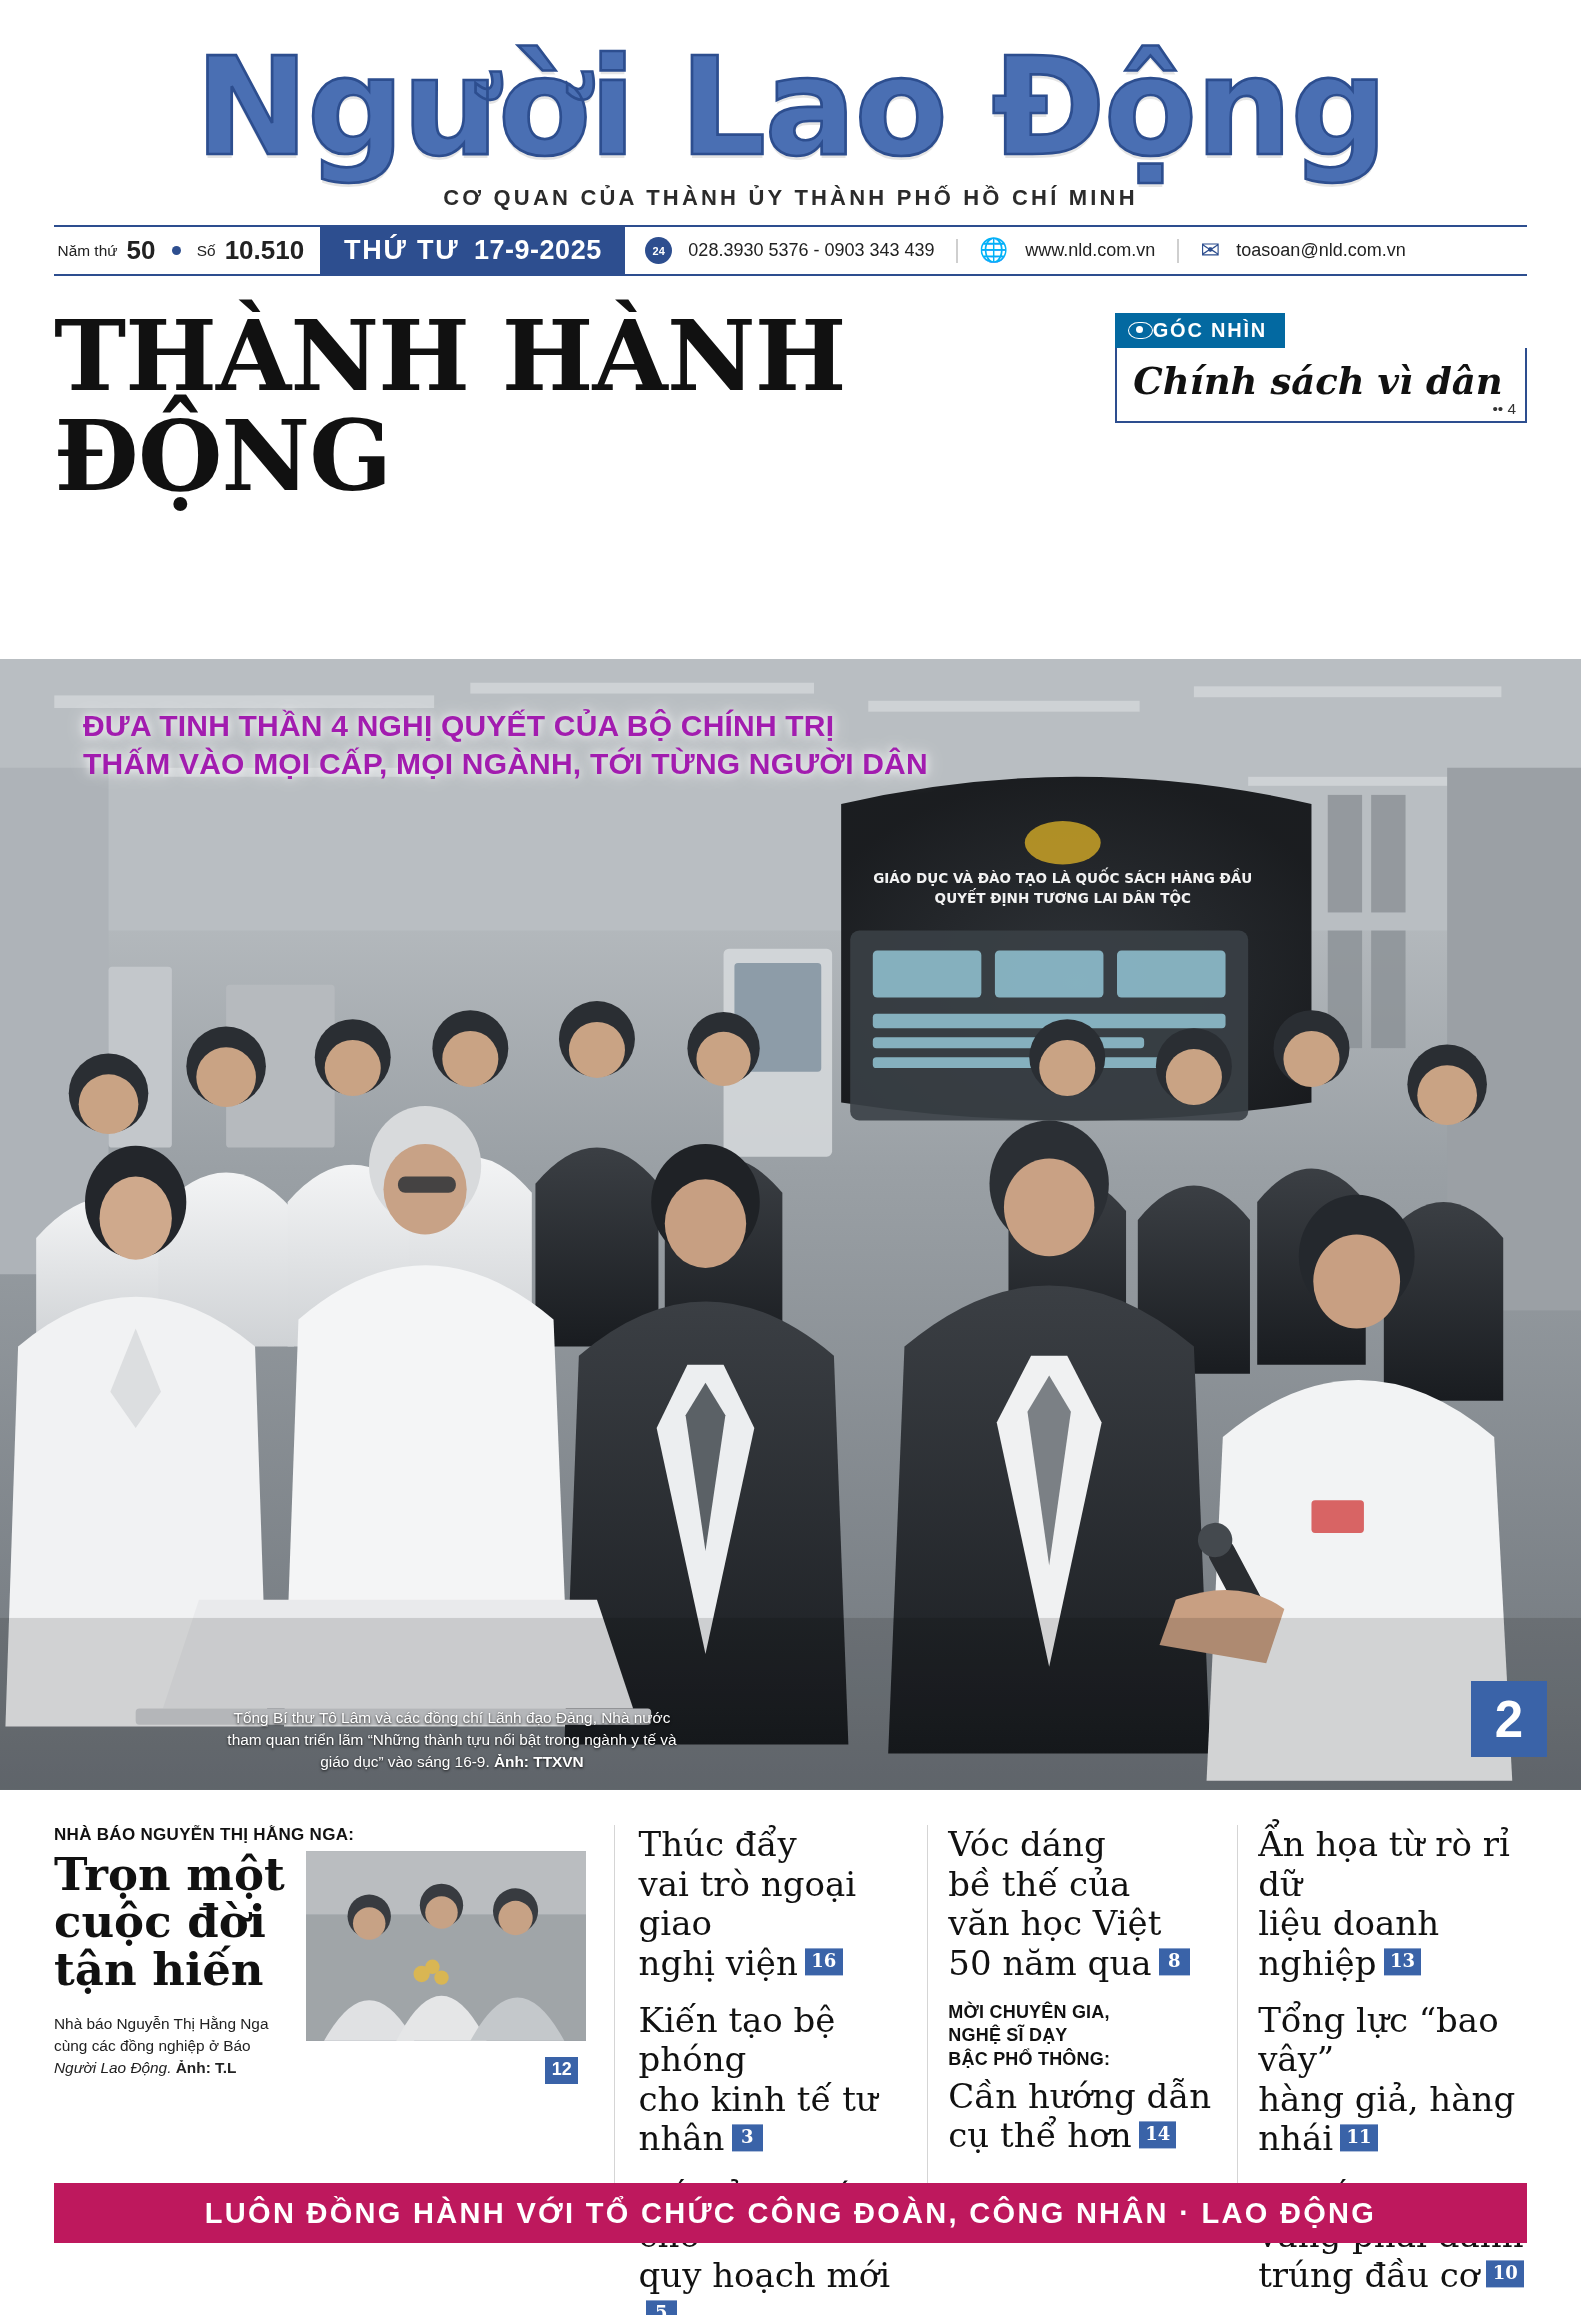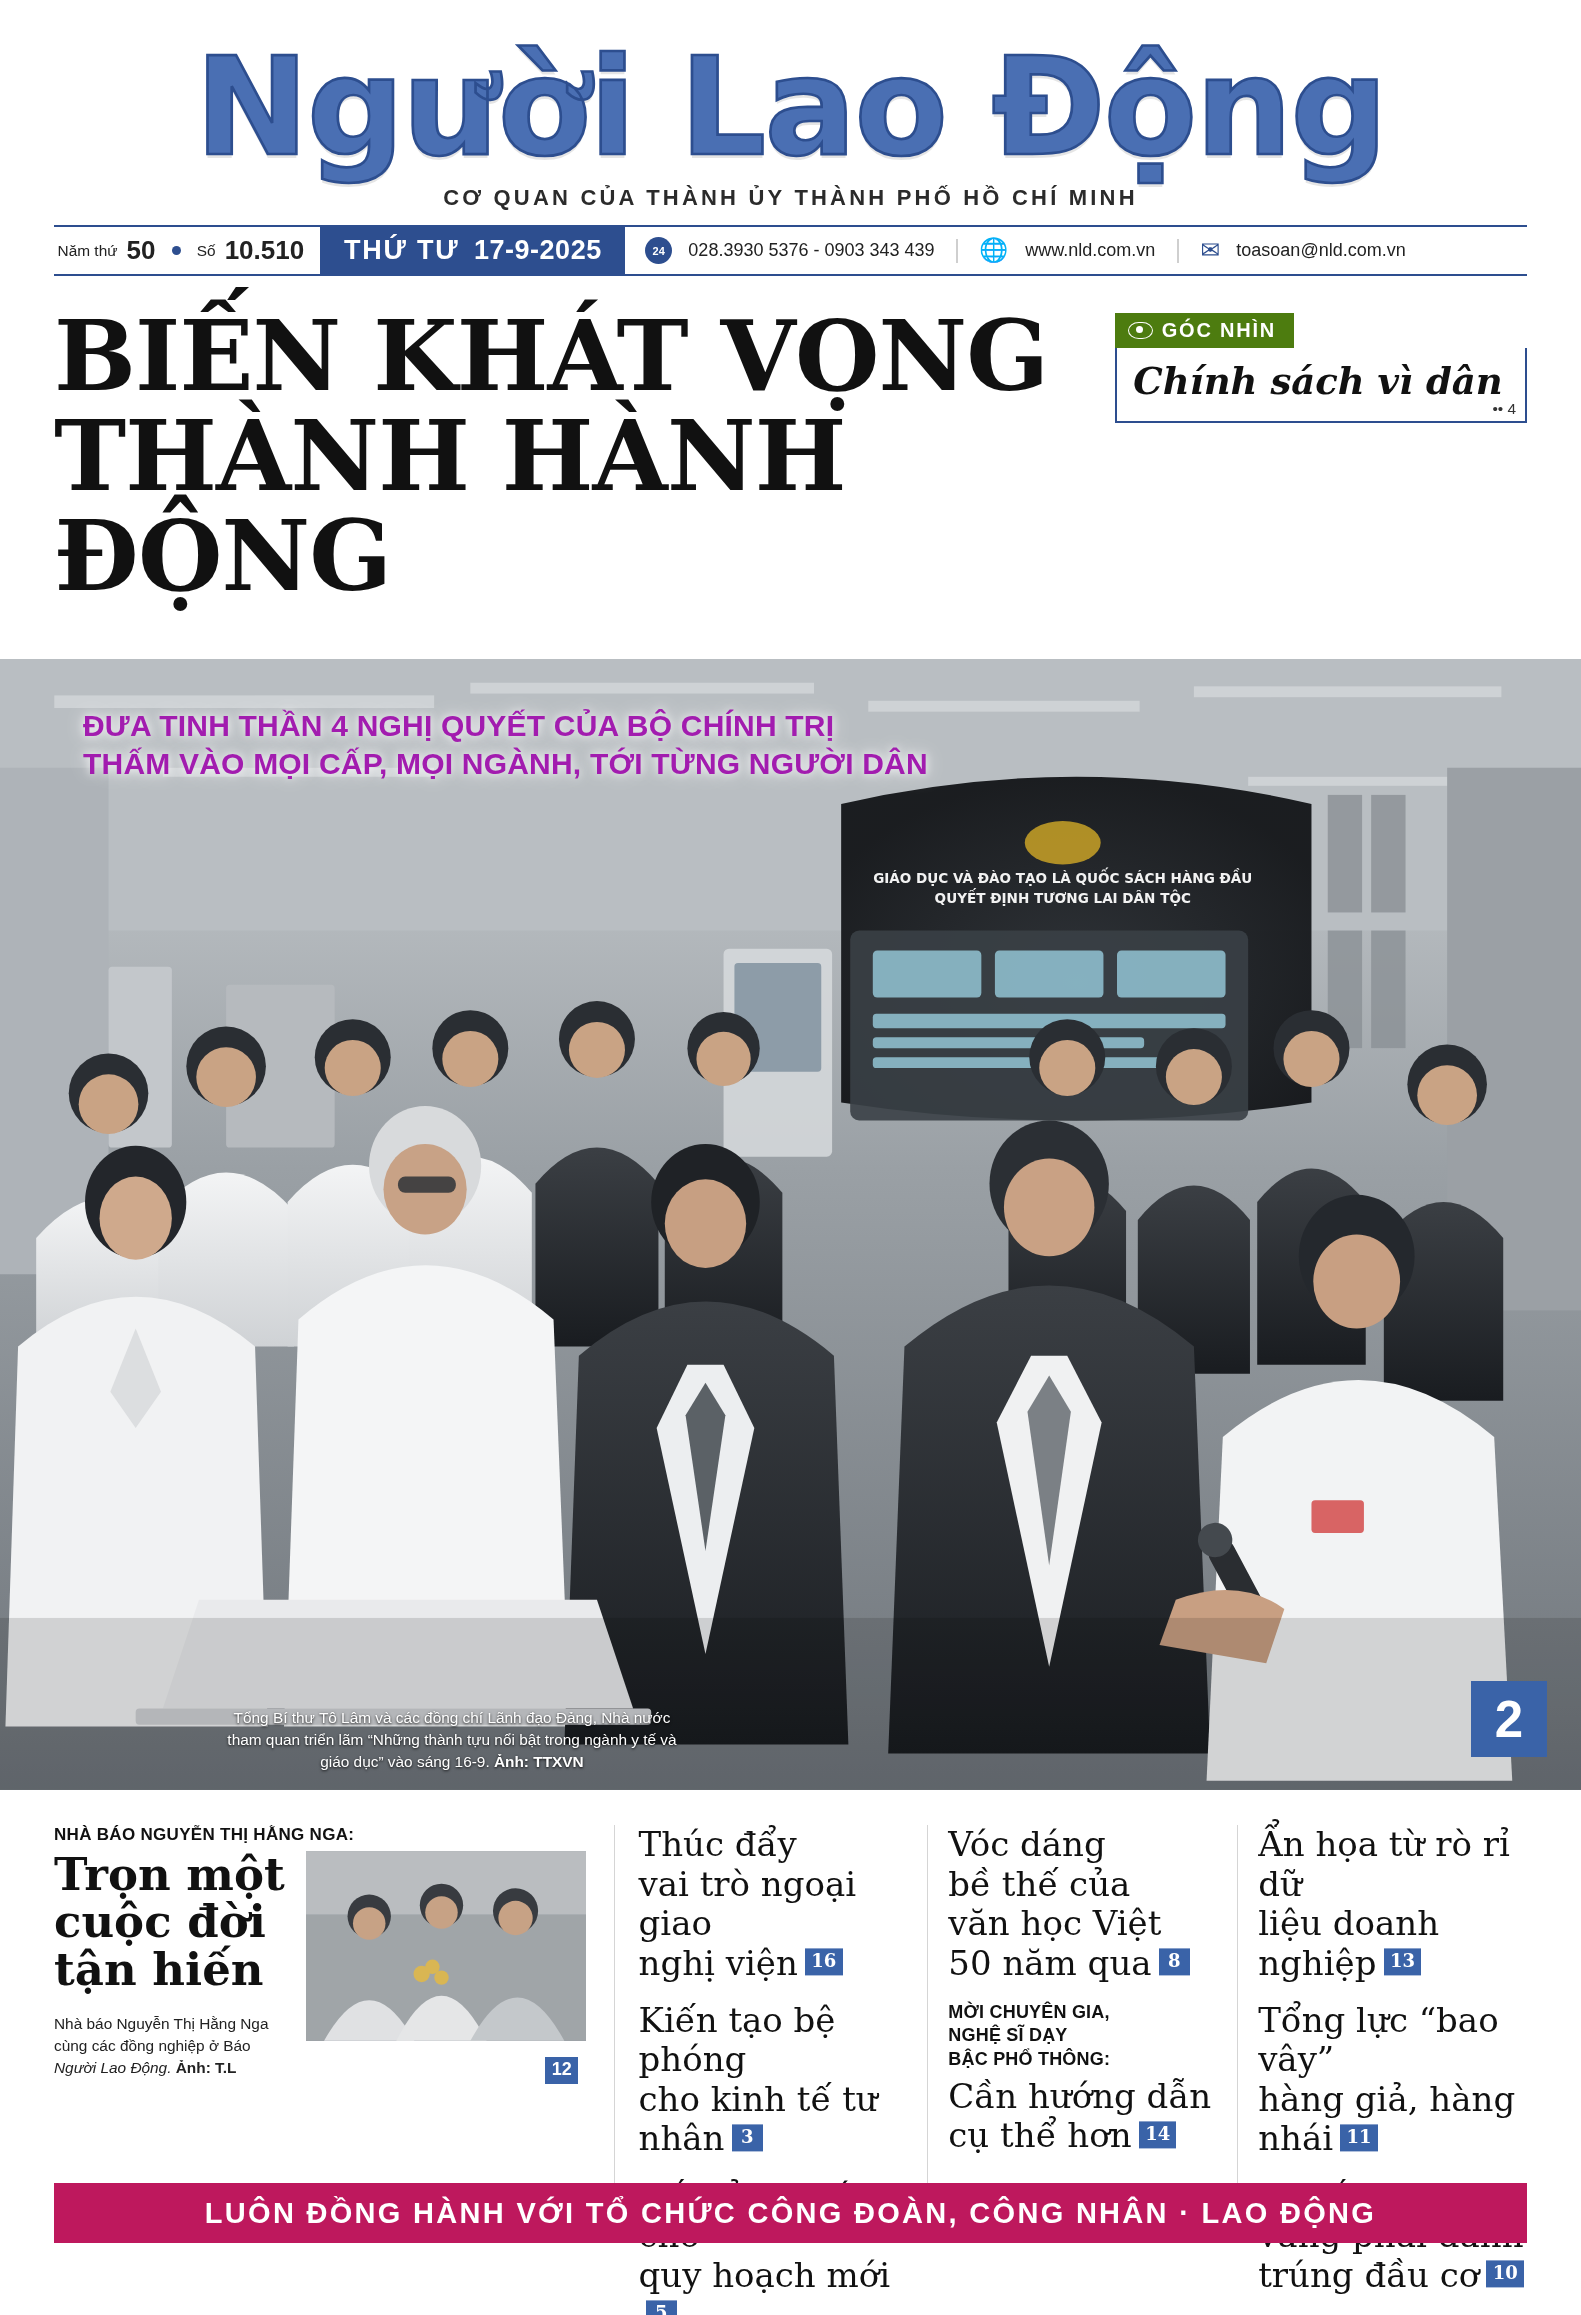--- a/index.html
+++ b/index.html
@@ -107,22 +107,21 @@
     max-width: 1149px;
   }
   .gocnhin {
     position: absolute;
     right: 0; top: 5.4px;
     width: 412px;
   }
   .gocnhin-tab {
     display: inline-flex;
     align-items: center;
-    gap: 9px;
-    background: #4d7c0f;
+    background: #0369a1;
     color: #fff;
     font-weight: bold;
     font-size: 20px;
     letter-spacing: 1.8px;
     padding: 6.3px 18px 6.3px 12.7px;
   }
   .eye {
     width: 25px; height:16.3px;
     border: 1.8px solid #fff;
     border-radius: 50% / 60%;
@@ -335,21 +334,20 @@
       <span class="globe-icon">🌐</span>
       <span>www.nld.com.vn</span>
       <span class="sep"></span>
       <span class="mail-icon">✉</span>
       <span>toasoan@nld.com.vn</span>
     </div>
   </div>
 
   <div class="headline-wrap">
     <div class="headline">
-      <div>BIẾN KHÁT VỌNG</div>
       <div>THÀNH HÀNH ĐỘNG</div>
     </div>
 
     <div class="gocnhin">
       <div class="gocnhin-tab">
         <span class="eye"></span>
         <span>GÓC NHÌN</span>
       </div>
       <div class="gocnhin-body">
         <div class="gocnhin-title">Chính sách vì dân</div>

